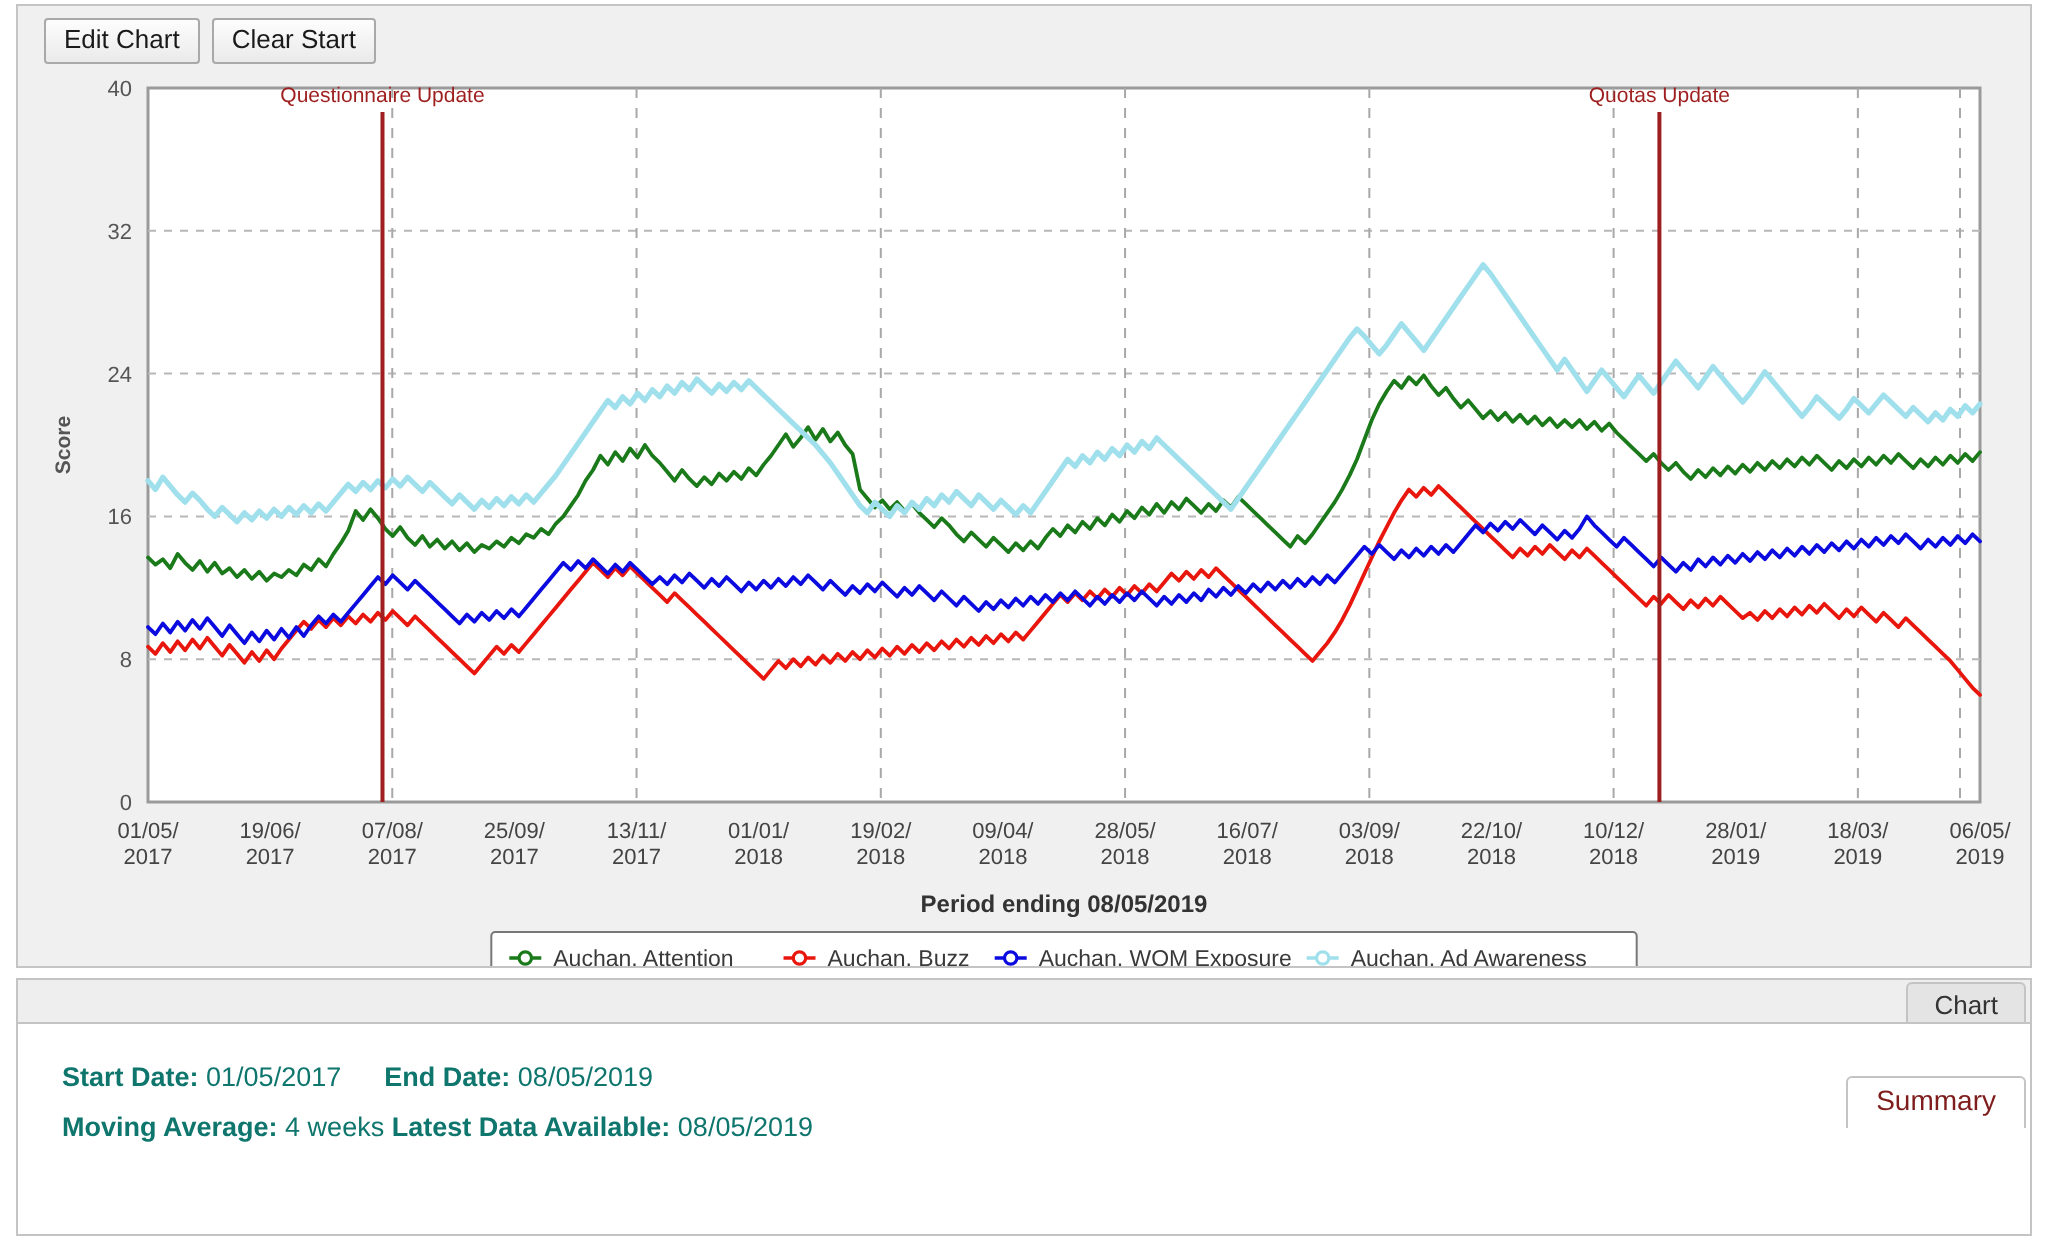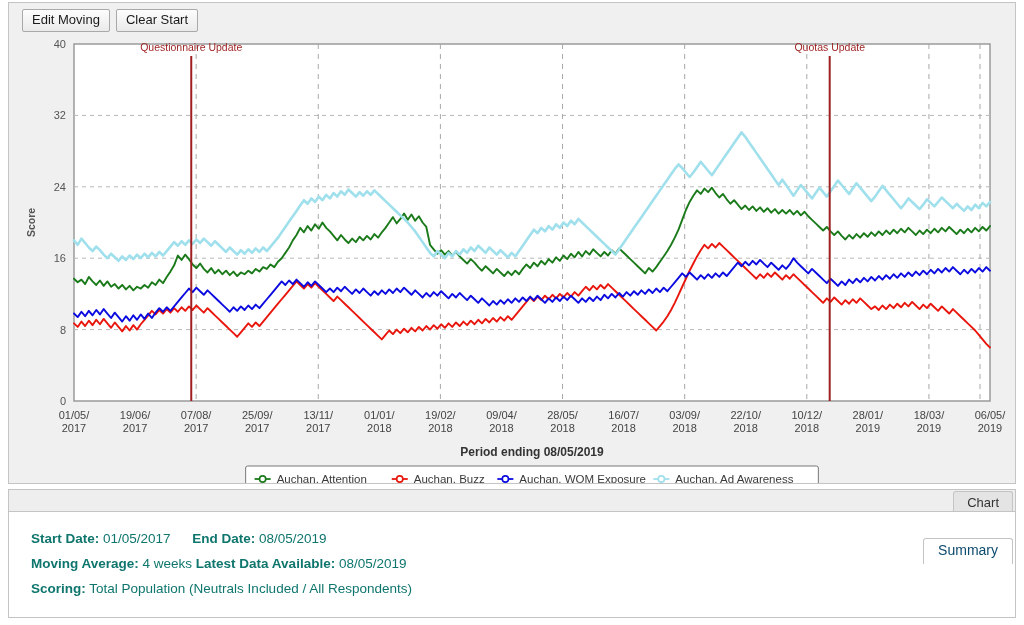--- a/index.html
+++ b/index.html
@@ -80,21 +80,21 @@
     border-bottom: none;
     background: #e4e4e4;
     border-radius: 3px 3px 0 0;
     cursor: pointer;
     line-height: 15px;
     position: relative;
     top: 1px;
   }
   .tab.active {
     background: #ffffff;
-    color: #0c4a6e;
+    color: #7f1d1d;
     font-size: 14px;
     padding: 4px 14px 6px 14px;
     top: 2px;
     z-index: 3;
   }
   .summary-body {
     position: absolute;
     left: 0; top: 22px;
     width: 1008px; height: 107px;
     background: #ffffff;
@@ -116,21 +116,21 @@
   .gap { display: inline-block; width: 14px; }
 </style>
 </head>
 <body>
 
 <div id="root">
 
   <div class="chart-panel">
 
     <div class="toolbar">
-      <button class="btn">Edit Moving</button>
+      <button class="btn">Edit Chart</button>
       <button class="btn">Clear Start</button>
     </div>
 
     <div class="plot-wrap">
       <svg class="chart" id="chart-svg" width="1006" height="450">
           <rect x="65" y="11" width="916" height="357" fill="#ffffff" stroke="#9a9a9a" stroke-width="1.5"></rect>
           <line x1="65" x2="981" y1="296.6" y2="296.6" stroke="#b8b8b8" stroke-width="1" stroke-dasharray="4 4"></line>
           <line x1="65" x2="981" y1="225.2" y2="225.2" stroke="#b8b8b8" stroke-width="1" stroke-dasharray="4 4"></line>
           <line x1="65" x2="981" y1="153.8" y2="153.8" stroke="#b8b8b8" stroke-width="1" stroke-dasharray="4 4"></line>
           <line x1="65" x2="981" y1="82.39999999999998" y2="82.39999999999998" stroke="#b8b8b8" stroke-width="1" stroke-dasharray="4 4"></line>
@@ -271,20 +271,16 @@
         <span>08/05/2019</span>
       </div>
 
       <div class="sum-line sum-2">
         <b>Moving Average:</b>
         <span>4 weeks</span>
         <b>Latest Data Available:</b>
         <span>08/05/2019</span>
       </div>
 
-      <div class="sum-line sum-3">
-        <b>Scoring:</b>
-        <span>Total Population (Neutrals Included / All Respondents)</span>
-      </div>
 
     </div>
   </div>
 </div>
 
 </body></html>

